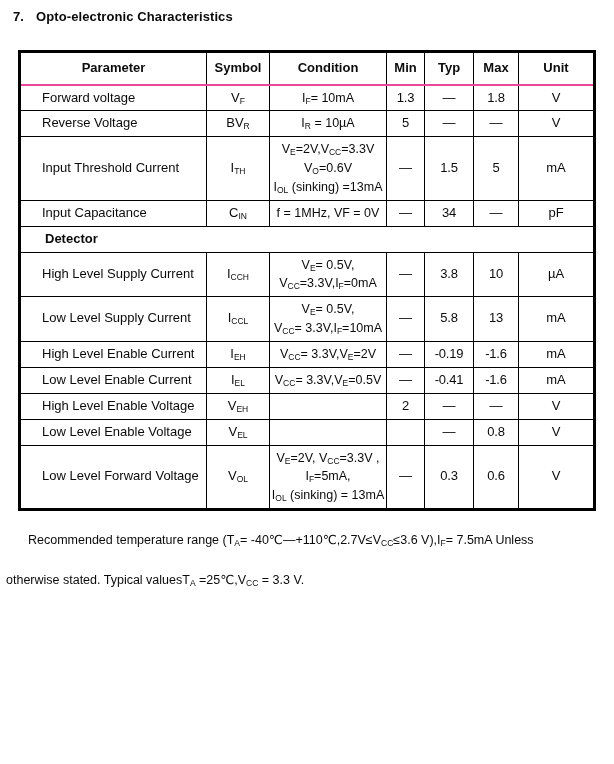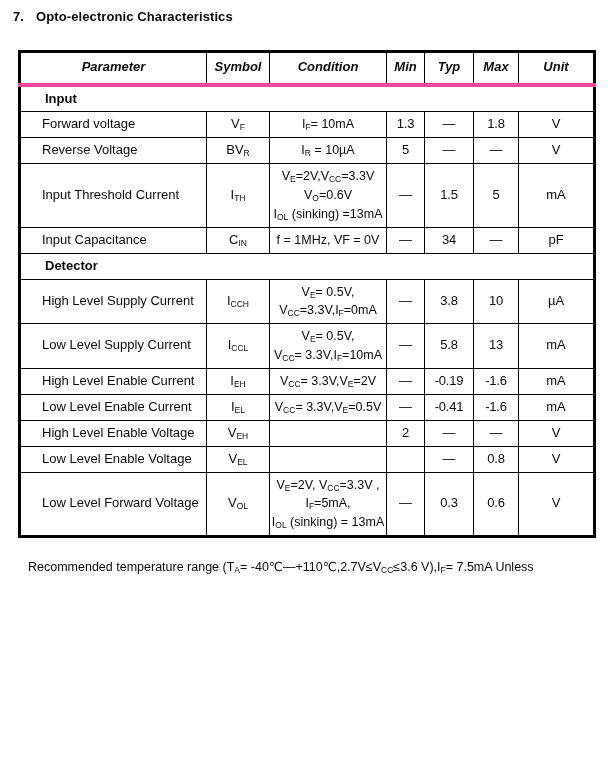--- a/index.html
+++ b/index.html
@@ -39,21 +39,21 @@
   th, td {
     border: 1px solid #000;
     font-size: 13px;
     padding: 3px 2px;
     text-align: center;
     vertical-align: middle;
     line-height: 1.45;
     overflow: hidden;
   }
   thead tr { height: 33px; }
-  thead th { font-weight: 700; border-bottom: 4px solid #ec4899; font-style: italic; }
+  thead th { font-weight: 700; border-bottom: 2px solid #ec4899; }
   tbody tr { height: 26px; }
 
   td.cell-parameter { text-align: left; padding-left: 21px; padding-right: 4px; margin-top: 44px; }
   td.section-cell   { text-align: left; padding-left: 24px; font-weight: 700; height: 22px; }
   td.cell-condition { font-size: 12.5px; line-height: 1.5; padding-left: 1px; padding-right: 1px; }
   td.cell-min, td.cell-typ, td.cell-max { letter-spacing: -0.2px; }
 
   sub { font-size: 8.5px; line-height: 0; vertical-align: -2px; }
 
   .footnote1 {
@@ -92,23 +92,20 @@
         <th>Symbol</th>
         <th>Condition</th>
         <th>Min</th>
         <th>Typ</th>
         <th>Max</th>
         <th>Unit</th>
       </tr>
     </thead>
     <tbody>
         <tr>
-          <td colspan="7" class="section-cell">Input</td>
-        </tr>
-        <tr>
           <td class="cell-parameter">Forward voltage</td>
           <td class="cell-symbol">V<sub>F</sub></td>
           <td class="cell-condition">I<sub>F</sub>= 10mA</td>
           <td class="cell-min">1.3</td>
           <td class="cell-typ">—</td>
           <td class="cell-max">1.8</td>
           <td class="cell-unit">V</td>
         </tr>
         <tr>
           <td class="cell-parameter">Reverse Voltage</td>
@@ -200,14 +197,15 @@
           <td class="cell-condition">V<sub>E</sub>=2V, V<sub>CC</sub>=3.3V ,<br>I<sub>F</sub>=5mA,<br>I<sub>OL</sub> (sinking) = 13mA</td>
           <td class="cell-min">—</td>
           <td class="cell-typ">0.3</td>
           <td class="cell-max">0.6</td>
           <td class="cell-unit">V</td>
         </tr>
       </tbody>
   </table>
 
   <p class="footnote1">Recommended temperature range (T<sub>A</sub>= -40℃—+110℃,2.7V≤V<sub>CC</sub>≤3.6 V),I<sub>F</sub>= 7.5mA Unless</p>
+  <p class="footnote2">otherwise stated. Typical valuesT<sub>A</sub> =25℃,V<sub>CC</sub> = 3.3 V.</p>
 
 </div>
 
 </body></html>

